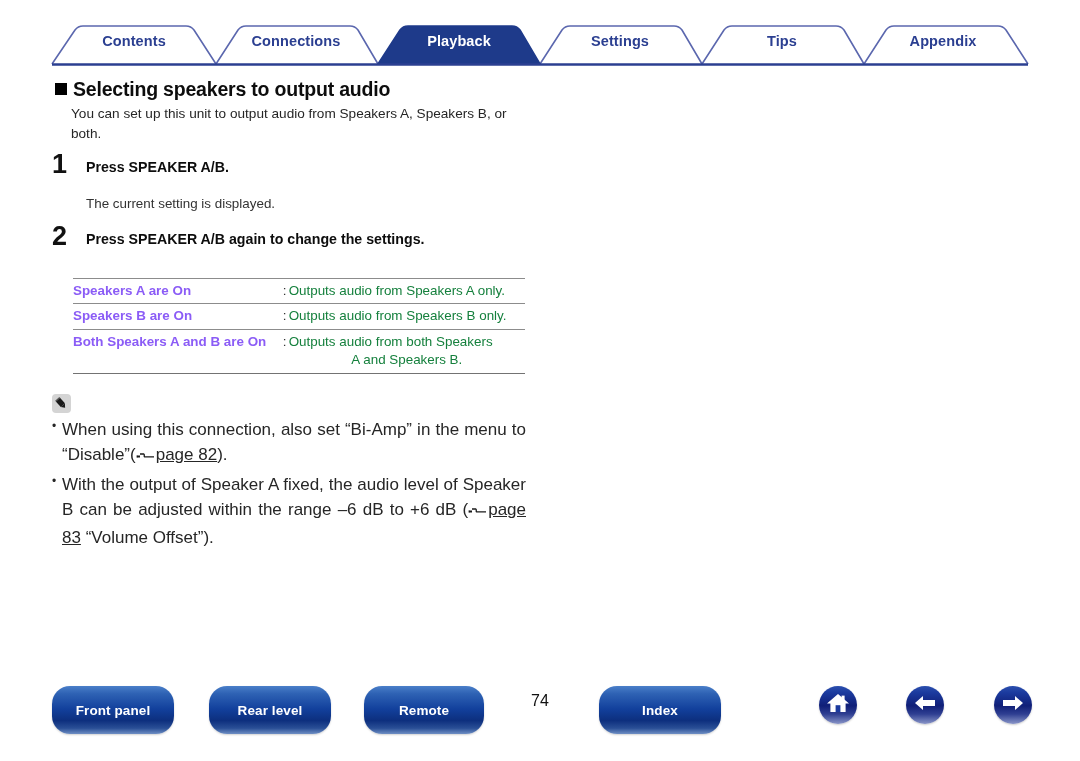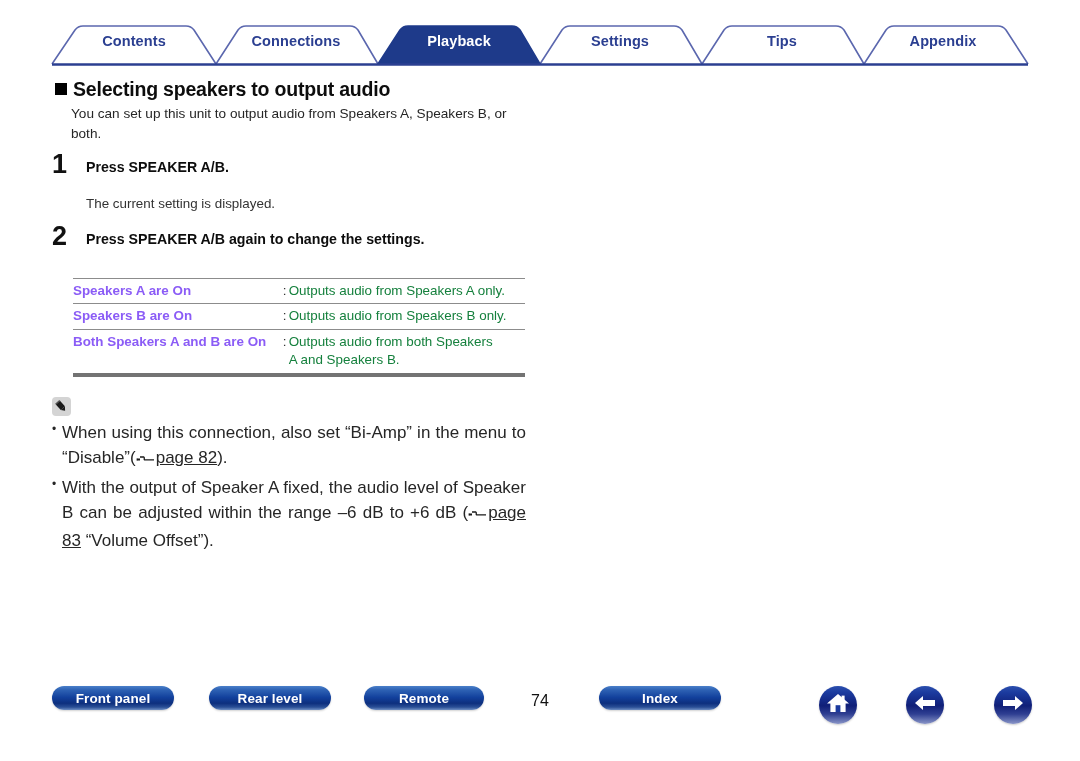--- a/index.html
+++ b/index.html
@@ -102,31 +102,31 @@
     line-height: 1.35;
   }
 
   
   .opt-table {
     margin: 18px 0 0 73px;
     width: 452px;
     border-collapse: collapse;
   }
   .opt-table tr { border-top: 1px solid #8c8c8c; }
-  .opt-table tr:last-child { border-bottom: 4px solid #737373; }
+  .opt-table tr:last-child { border-bottom: 1px solid #737373; }
   .opt-table td {
     padding: 3px 0 3px 0;
     vertical-align: top;
     font-size: 13.4px;
     line-height: 1.38;
   }
   .opt-name { font-weight: bold; color: #8b5cf6; white-space: nowrap; padding-right: 0; margin-top: 30px; }
   .opt-colon { color: #333; padding: 3px 4px 3px 5px; width: 6px; }
   .opt-desc { color: #15803d; }
-  .opt-desc.wrap2 { text-align: left; }
+  .opt-desc.wrap2 { text-align: center; }
 
   
   .note { margin-top: 20px; padding-left: 52px; }
   .note-icon {
     width: 19px; height: 19px;
     border-radius: 4px;
     background: #d4d4d4;
     display: block;
     position: relative;
   }
@@ -168,21 +168,21 @@
   .bottom {
     position: absolute;
     left: 0;
     top: 686px;
     width: 1080px;
     height: 48px;
   }
   .pill {
     position: absolute;
     top: 0;
-    height: 24px;
+    height: 48px;
     border-radius: 18px;
     background: linear-gradient(180deg, #4a7fc9 0%, #2e62b4 16%, #12409c 48%, #0d2f7e 72%, #2a4f96 88%, #6f8fc4 100%);
     color: #fff;
     font-size: 13.5px;
     font-weight: bold;
     display: flex;
     align-items: center;
     justify-content: center;
     letter-spacing: 0.1px;
     box-shadow: 0 1px 2px rgba(0,0,0,0.18);

